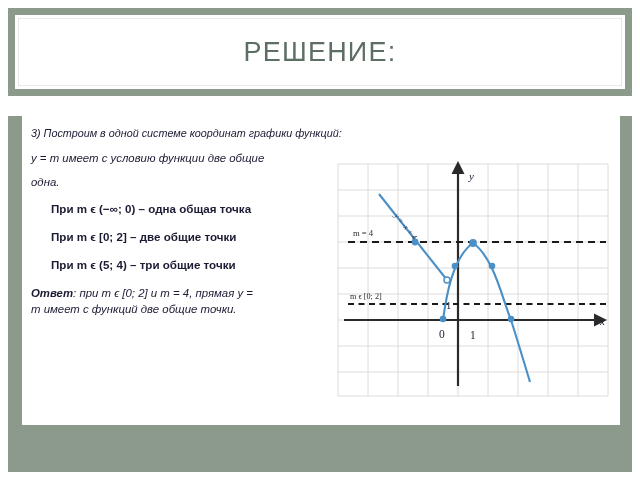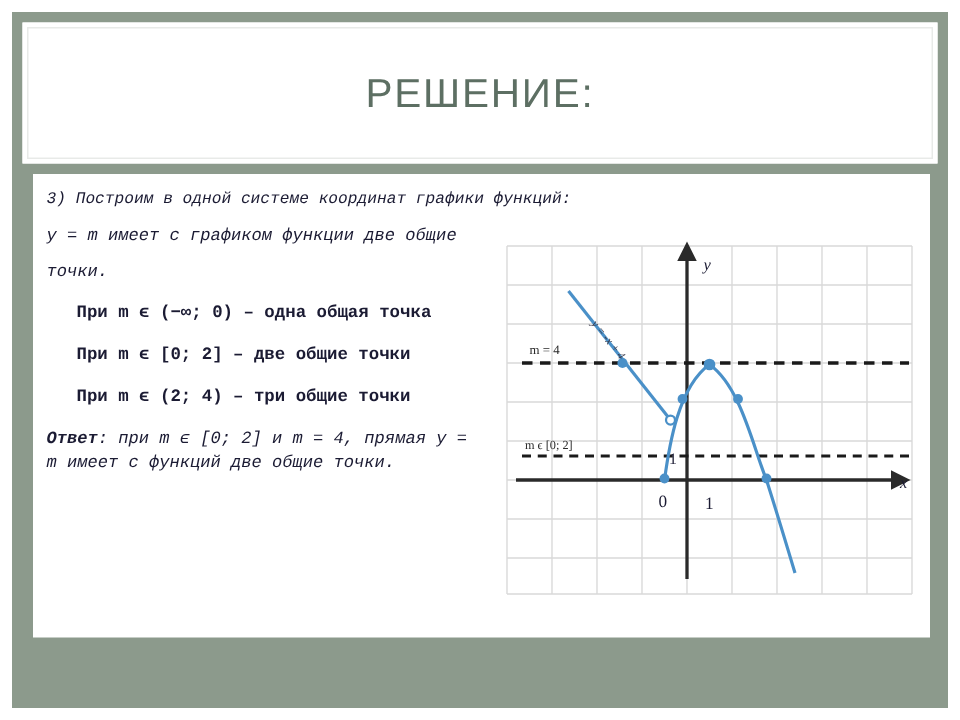--- a/index.html
+++ b/index.html
@@ -23,21 +23,21 @@
     height: 480px;
     background: #ffffff;
   }
 
   
   #title-plate {
     position: absolute;
     left: 8px;
     top: 8px;
     width: 624px;
-    height: 108px;
+    height: 88px;
     background: #8c9a8c;
     box-sizing: border-box;
     padding: 7px;
   }
   #title-plate-inner {
     width: 100%;
     height: 100%;
     background: #ffffff;
     box-sizing: border-box;
     border: 3px solid #ffffff;
@@ -80,21 +80,21 @@
 
   
   #text-column {
     position: absolute;
     left: 9px;
     top: 10px;
     width: 305px;
   }
   .line {
     color: #1b1b33;
-    font-family: Liberation Mono, monospace;
+    font-family: Liberation Sans, sans-serif;
     font-style: italic;
     font-size: 11.4px;
     line-height: 1.42;
     margin-bottom: 7.5px;
     white-space: nowrap;
   }
   .line.l1 { font-size: 10.8px; margin-bottom: 9px; }
   .line.l2 { font-size: 10.8px; margin-bottom: 11px; }
   .line.l3 { margin-bottom: 11px; }
   .line.cond { font-weight: bold; font-style: normal; font-size: 11.6px; margin-bottom: 11.5px; margin-left: 20px; }
@@ -122,26 +122,26 @@
     <div id="title-plate-inner">
       <div id="title-text">РЕШЕНИЕ:</div>
     </div>
   </div>
 
   <div id="body-frame">
     <div id="body-white">
 
       <div id="text-column">
         <div class="line l1">3) Построим в одной системе координат графики функций:</div>
-        <div class="line">y = m имеет с графиком функции две общие</div>
-        <div class="line l3">точки.</div>
+        <div class="line">y = m имеет с условию функции две общие</div>
+        <div class="line l3">одна.</div>
 
         <div class="line cond">При m ϵ (−∞; 0) – одна общая точка</div>
         <div class="line cond">При  m ϵ [0; 2] – две общие точки</div>
-        <div class="line cond">При m ϵ (2; 4) – три общие точки</div>
+        <div class="line cond">При m ϵ (5; 4) – три общие точки</div>
 
         <div class="line ans"><span class="ans-label">Ответ</span><span>: при m ϵ [0; 2] и m = 4, прямая y =</span></div>
         <div class="line ans">m имеет с функций две общие точки.</div>
       </div>
 
       <div id="graph-panel">
         <svg id="graph-svg" width="282" height="242" viewBox="0 0 282 242">
           <defs>
             <marker id="arrHead" markerWidth="7" markerHeight="7" refX="1" refY="3" orient="auto">
               <path d="M0,0 L6,3 L0,6 z" fill="#2a2a2a"></path>

